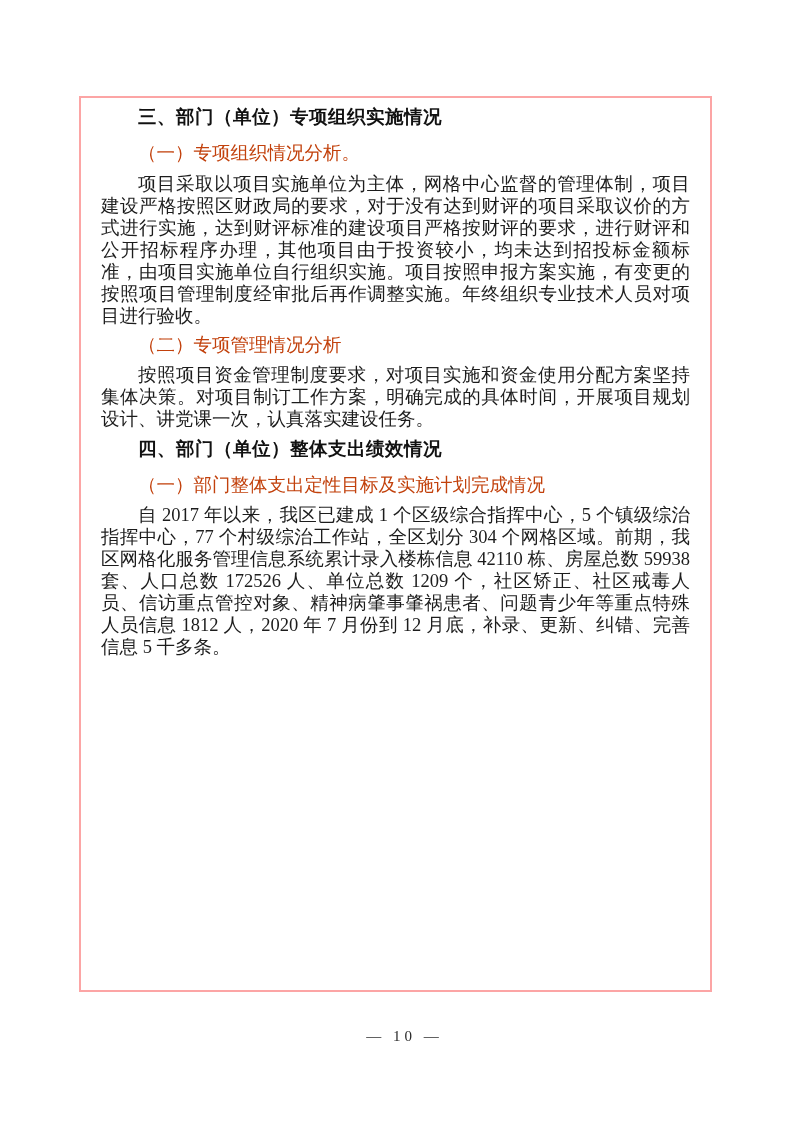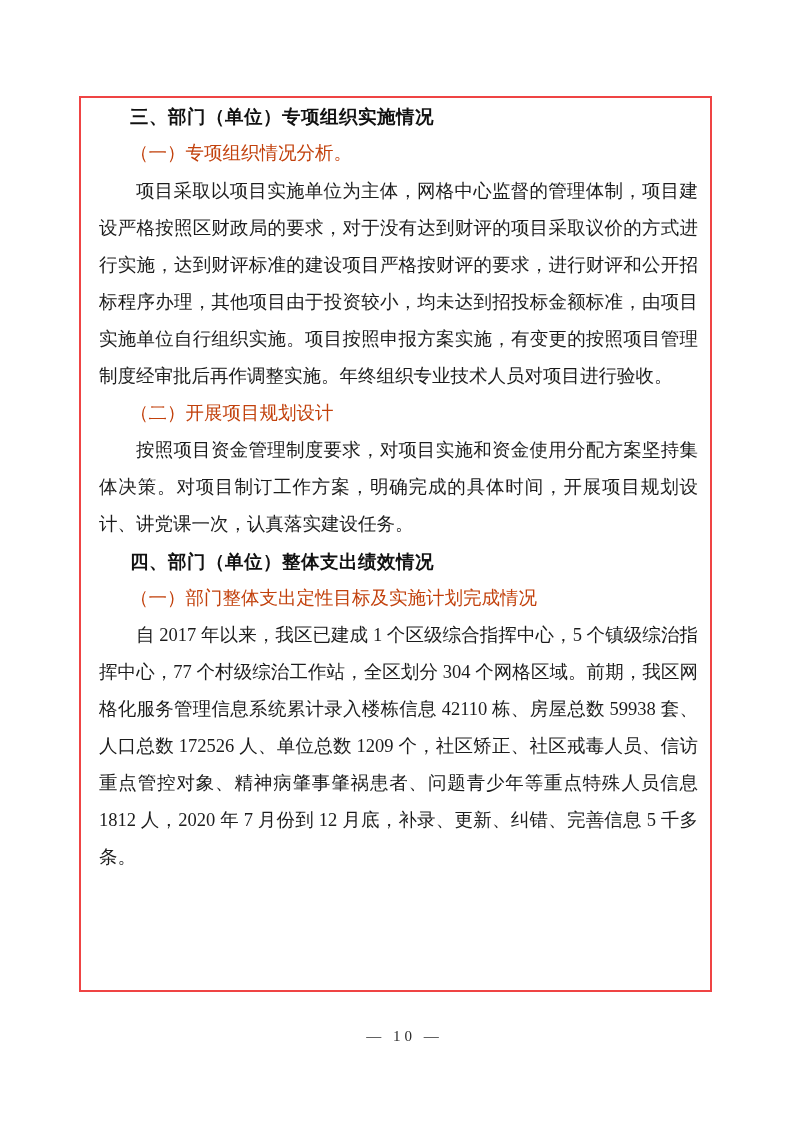--- a/index.html
+++ b/index.html
@@ -12,67 +12,66 @@
     font-family: "Liberation Serif", "DejaVu Serif", serif;
     color: #1a1a1a;
     overflow: hidden;
   }
   .content-box {
     position: absolute;
     left: 79px;
     top: 96px;
     width: 633px;
     height: 896px;
-    border: 2px solid #ef4444;
-    padding: 0 12px;
+    border: 2px solid #fca5a5;
+    padding: 0 20px;
     overflow: hidden;
   }
   .heading {
     font-family: "DejaVu Sans", "Liberation Sans", sans-serif;
     font-weight: bold;
     font-size: 18.5px;
     line-height: 37.3px;
     color: #111111;
     text-indent: 2em;
     letter-spacing: 0.5px;
   }
   .subheading {
     font-size: 18.5px;
     line-height: 37.3px;
     text-indent: 2em;
     font-weight: normal;
     color: #c2410c;
   }
   .para {
     font-size: 18.5px;
-    line-height: 37px;
+    line-height: 22px;
     text-indent: 2em;
     text-align: justify;
     color: #1c1c1c;
-    margin-left: 6px;
   }
   .footer {
     position: absolute;
     left: 16px;
     right: 0;
     top: 1028px;
     text-align: center;
     font-size: 15px;
     color: #2a2a2a;
     letter-spacing: 4px;
   }
 </style>
 </head>
 <body>
 
 <div class="page">
   <div class="content-box">
     <h2 class="heading">三、部门（单位）专项组织实施情况</h2>
     <p class="subheading">（一）专项组织情况分析。</p>
     <p class="para">项目采取以项目实施单位为主体，网格中心监督的管理体制，项目建设严格按照区财政局的要求，对于没有达到财评的项目采取议价的方式进行实施，达到财评标准的建设项目严格按财评的要求，进行财评和公开招标程序办理，其他项目由于投资较小，均未达到招投标金额标准，由项目实施单位自行组织实施。项目按照申报方案实施，有变更的按照项目管理制度经审批后再作调整实施。年终组织专业技术人员对项目进行验收。</p>
-    <p class="subheading">（二）开展项目规划设计</p>
+    <p class="subheading">（二）专项管理情况分析</p>
     <p class="para">按照项目资金管理制度要求，对项目实施和资金使用分配方案坚持集体决策。对项目制订工作方案，明确完成的具体时间，开展项目规划设计、讲党课一次，认真落实建设任务。</p>
     <h2 class="heading">四、部门（单位）整体支出绩效情况</h2>
     <p class="subheading">（一）部门整体支出定性目标及实施计划完成情况</p>
     <p class="para">自 2017 年以来，我区已建成 1 个区级综合指挥中心，5 个镇级综治指挥中心，77 个村级综治工作站，全区划分 304 个网格区域。前期，我区网格化服务管理信息系统累计录入楼栋信息 42110 栋、房屋总数 59938 套、人口总数 172526 人、单位总数 1209 个，社区矫正、社区戒毒人员、信访重点管控对象、精神病肇事肇祸患者、问题青少年等重点特殊人员信息 1812 人，2020 年 7 月份到 12 月底，补录、更新、纠错、完善信息 5 千多条。</p>
   </div>
   <div class="footer">— 10 —</div>
 </div>
 
 </body></html>

